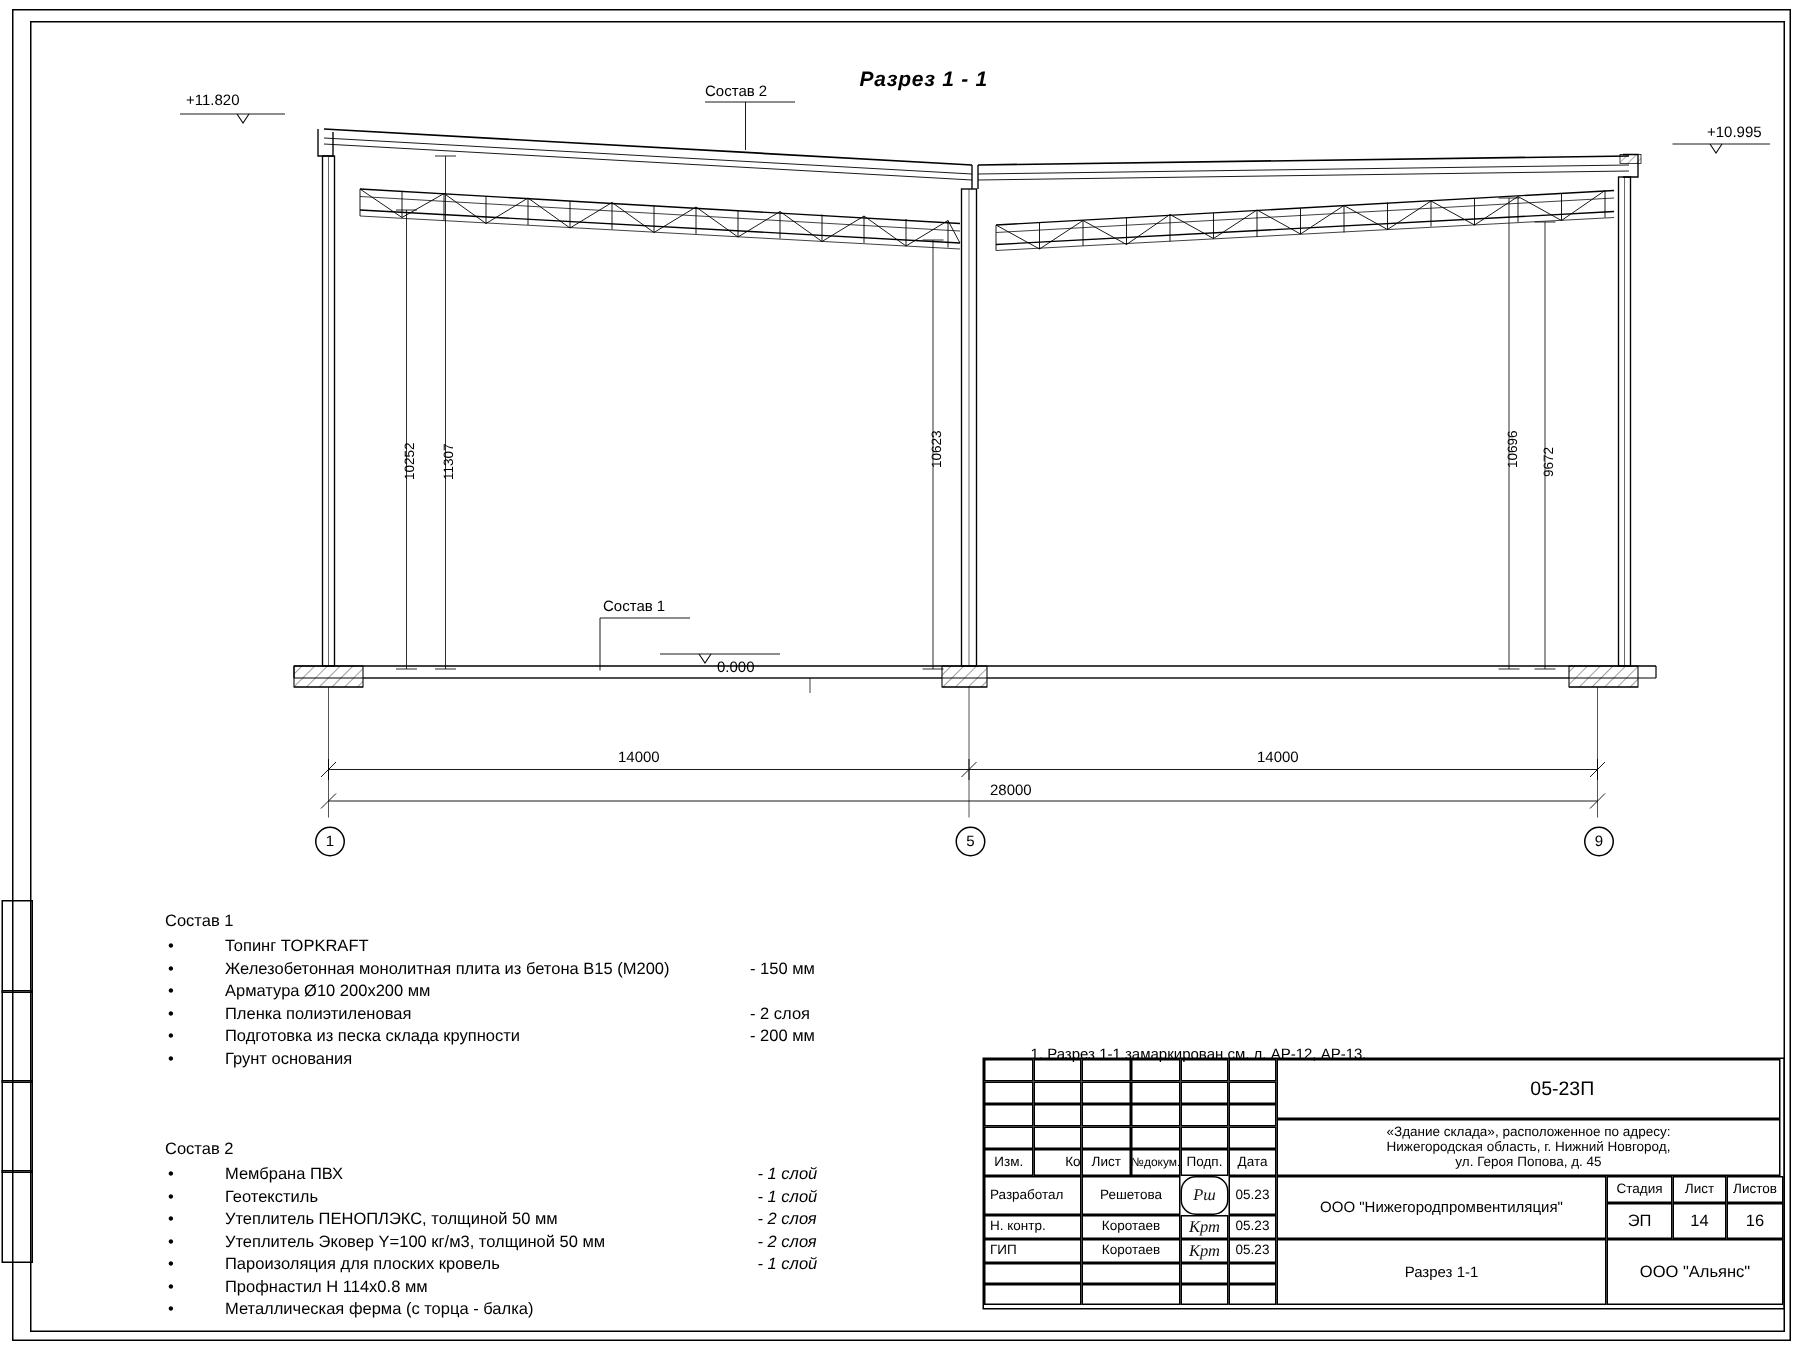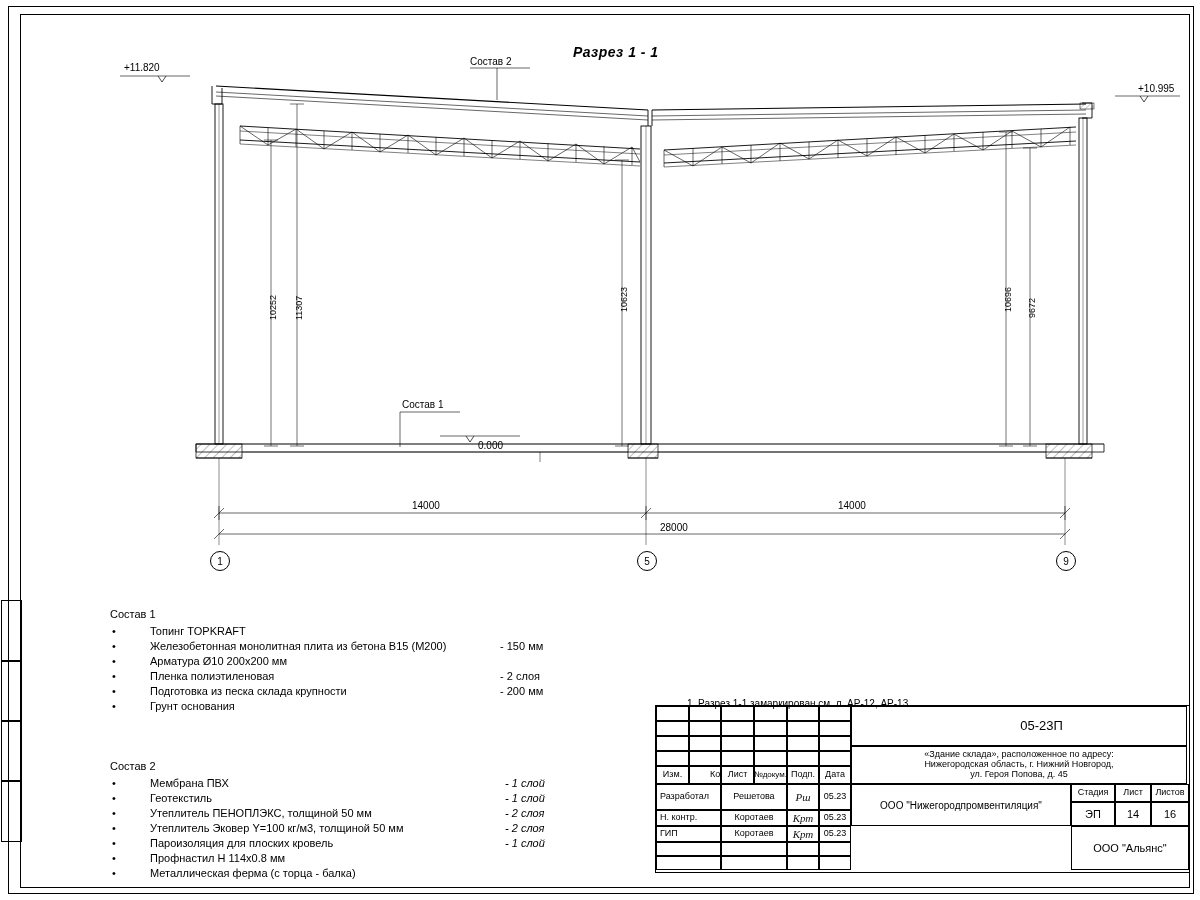--- a/index.html
+++ b/index.html
@@ -421,21 +421,21 @@
 
     <div class="cell" style="left:0px;  top:60px; width:33px; height:18px;">Изм.</div>
     <div class="cell" style="left:33px; top:60px; width:32px; height:18px;padding-left:28px;">Кол.</div>
     <div class="cell" style="left:65px; top:60px; width:33px; height:18px;">Лист</div>
     <div class="cell" style="left:98px; top:60px; width:33px; height:18px; font-size:8px;">№докум.</div>
     <div class="cell" style="left:131px;top:60px; width:32px; height:18px;">Подп.</div>
     <div class="cell" style="left:163px;top:60px; width:32px; height:18px;">Дата</div>
 
     <div class="cell left" style="left:0px;  top:78px; width:65px; height:26px;">Разработал</div>
     <div class="cell" style="left:65px; top:78px; width:66px; height:26px;">Решетова</div>
-    <div class="cell" style="left:131px;top:78px; width:32px; height:26px;">
+    <div class="cell" style="left:131px;top:78px; width:32px; height:26px;border-radius:10px;">
         <span class="sign">Рш</span>
       </div>
     <div class="cell" style="left:163px;top:78px; width:32px; height:26px;">05.23</div>
 
     <div class="cell left" style="left:0px;  top:104px; width:65px; height:16px;">Н. контр.</div>
     <div class="cell" style="left:65px; top:104px; width:66px; height:16px;">Коротаев</div>
     <div class="cell" style="left:131px;top:104px; width:32px; height:16px;">
         <span class="sign">Крт</span>
       </div>
     <div class="cell" style="left:163px;top:104px; width:32px; height:16px;">05.23</div>
@@ -466,17 +466,18 @@
 
     <div class="cell" style="left:415px; top:78px; width:44px; height:18px;">Стадия</div>
     <div class="cell" style="left:459px; top:78px; width:36px; height:18px;">Лист</div>
     <div class="cell" style="left:495px; top:78px; width:38px; height:18px;">Листов</div>
     <div class="cell bigger" style="left:415px; top:96px; width:44px; height:24px;">ЭП</div>
     <div class="cell bigger" style="left:459px; top:96px; width:36px; height:24px;">14</div>
     <div class="cell bigger" style="left:495px; top:96px; width:38px; height:24px;">16</div>
 
     <div class="cell mid" style="left:195px; top:78px; width:220px; height:42px;">ООО "Нижегородпромвентиляция"</div>
 
+    <div class="cell mid" style="left:195px; top:120px; width:220px; height:44px;">Разрез 1-1</div>
 
     <div class="cell bigger" style="left:415px; top:120px; width:118px; height:44px;">ООО "Альянс"</div>
   </div>
 
 </div>
 
 </body></html>

